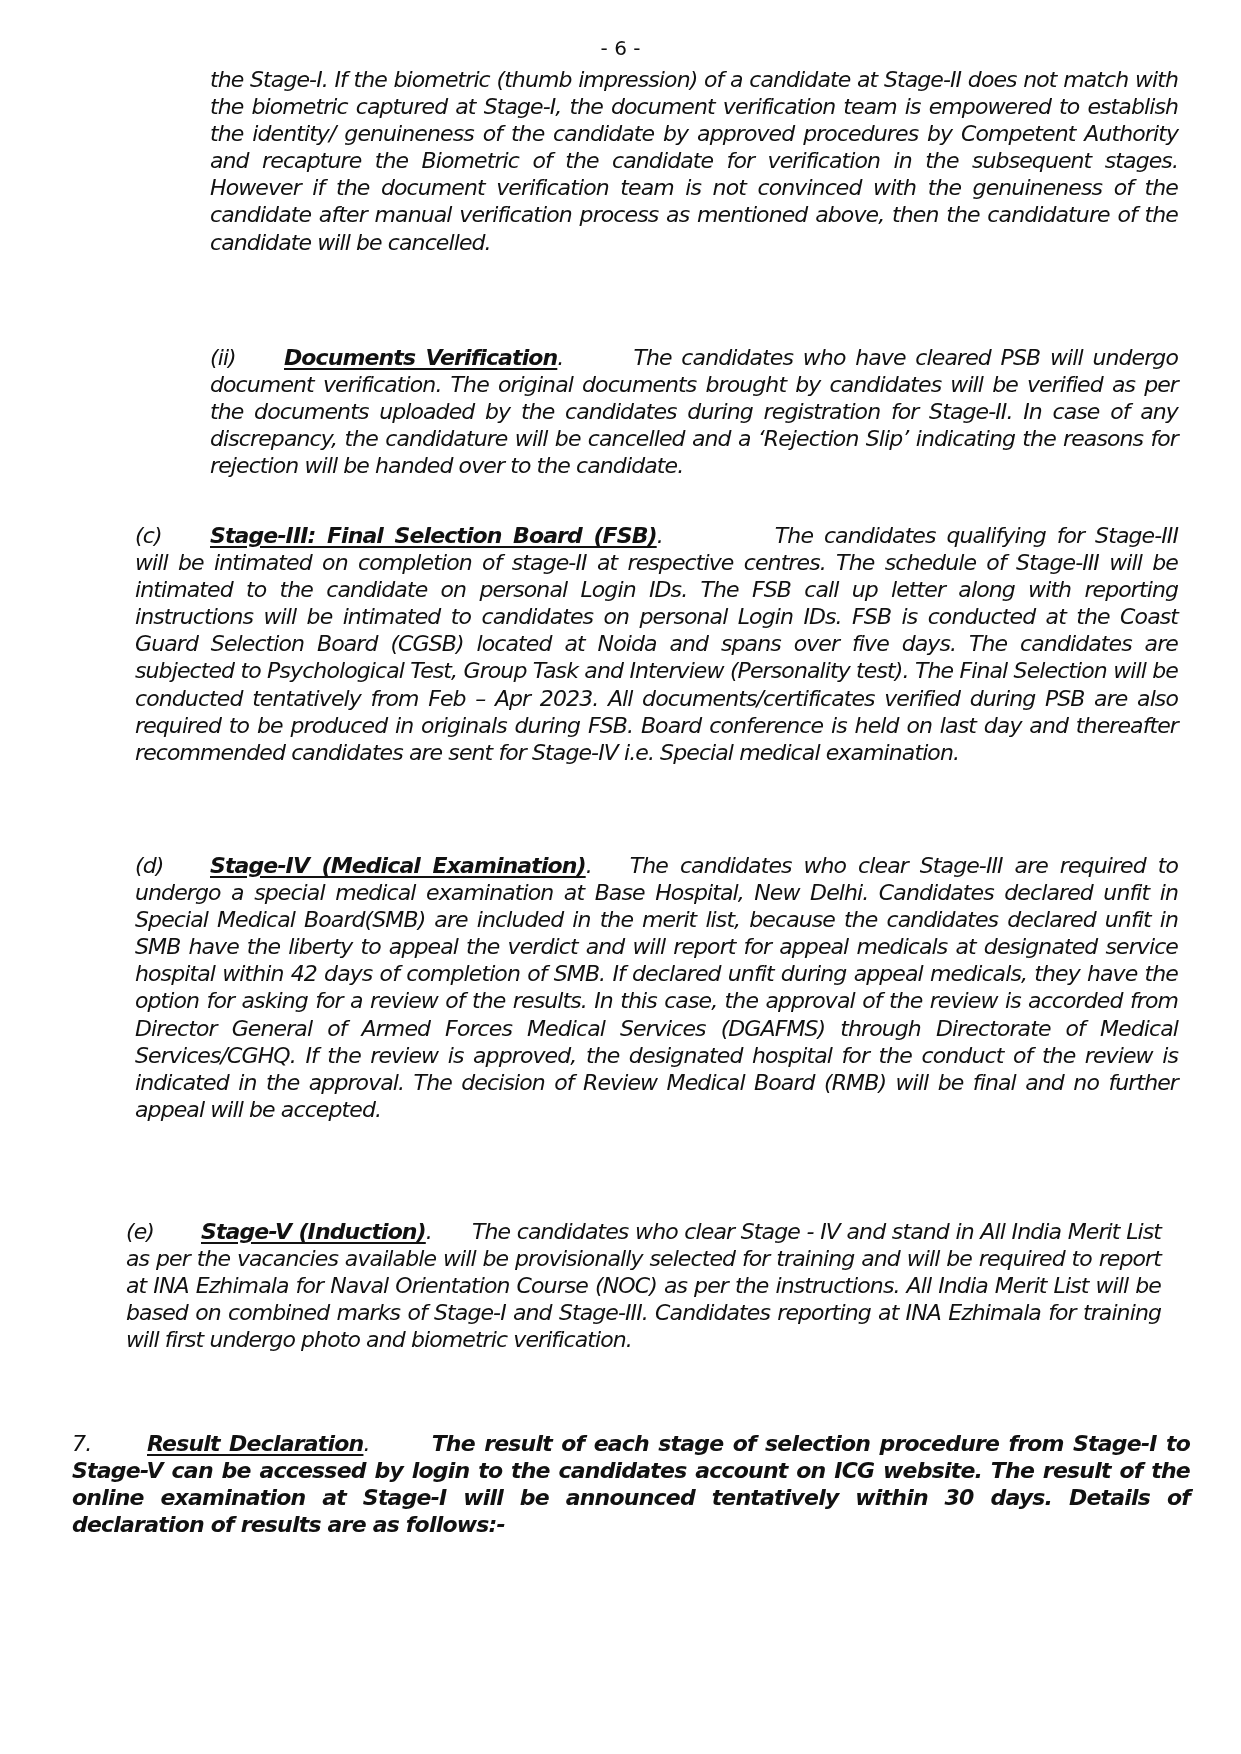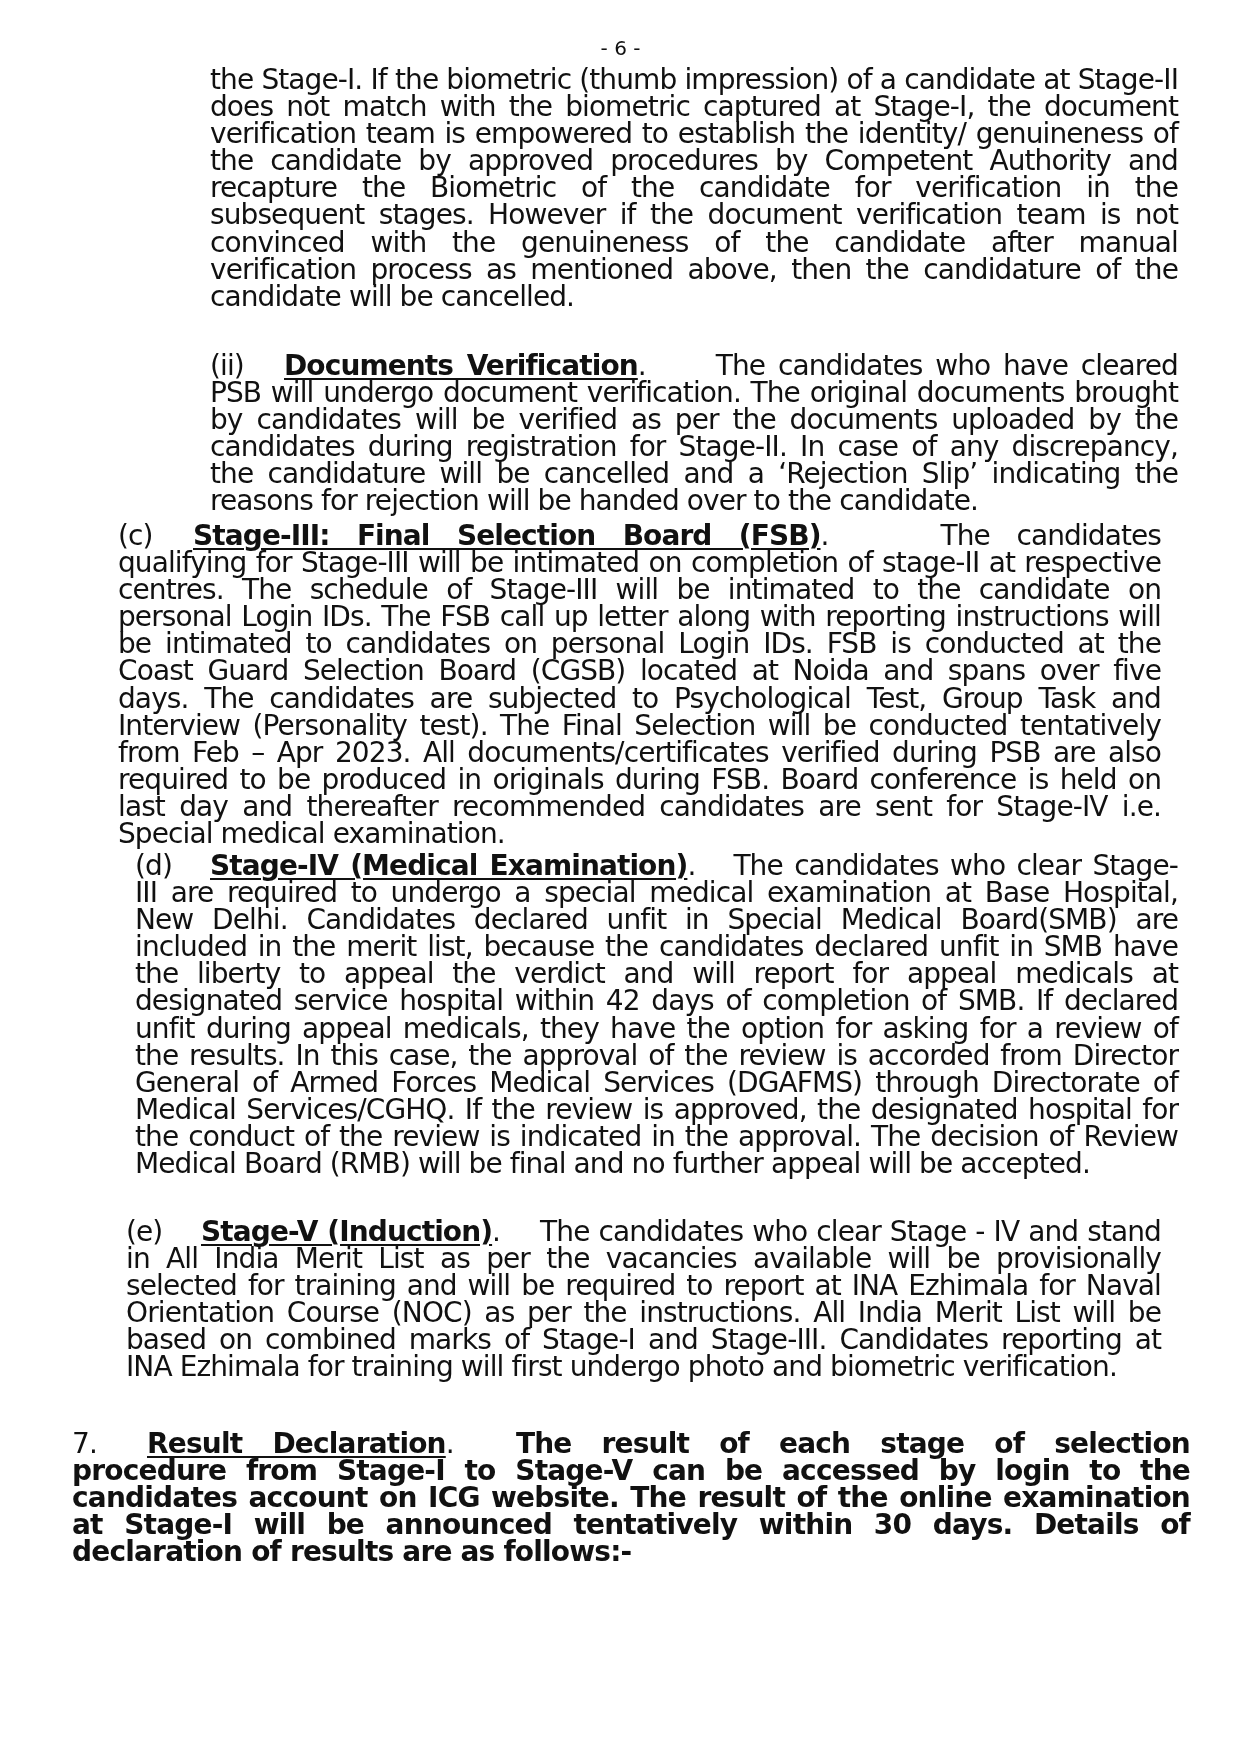--- a/index.html
+++ b/index.html
@@ -5,32 +5,33 @@
   html, body { margin: 0; padding: 0; background: #ffffff; }
   body {
     width: 1241px; height: 1754px; position: relative; overflow: hidden;
     font-family: "DejaVu Sans", sans-serif; color: #111111;
   }
   .page-num {
     position: absolute; top: 36px; left: 0; width: 1241px; text-align: center;
     font-size: 20px; letter-spacing: 0px;
   }
   .block {
-    position: absolute; font-size: 28px; line-height: 27.1px;
+    position: absolute; font-size: 22px; line-height: 27.1px;
     text-align: justify; text-align-last: left; letter-spacing: -0.9px;
     word-spacing: 0px;
+    font-style: italic;
   }
   .b1 { top: 66px; left: 210px; width: 968px; }
   .b2 { top: 344px; left: 210px; width: 968px; }
-  .b3 { top: 522px; left: 118px; width: 1043px; }
+  .b3 { top: 522px; left: 135px; width: 1043px; }
   .b4 { top: 852px; left: 135px; width: 1043px; }
   .b5 { top: 1218px; left: 126px; width: 1035px; }
   .b6 { top: 1430px; left: 72px; width: 1118px; font-weight: bold; letter-spacing: -0.8px; }
   .lbl { display: inline-block; }
-  .lbl-ii { width: 74px; margin-top: 8px; }
+  .lbl-ii { width: 74px; }
   .lbl-c, .lbl-d, .lbl-e { width: 75px; }
   .lbl-7 { width: 75px; font-weight: normal; }
   .hd { font-weight: bold; text-decoration: underline; text-decoration-thickness: 2px; text-underline-offset: 3px; }
   .dot { font-weight: normal; }
   .gap { display: inline-block; }
   .g-ii { width: 70px; }
   .g-c { width: 112px; }
   .g-d { width: 38px; }
   .g-e { width: 40px; }
   .g-7 { width: 62px; }

